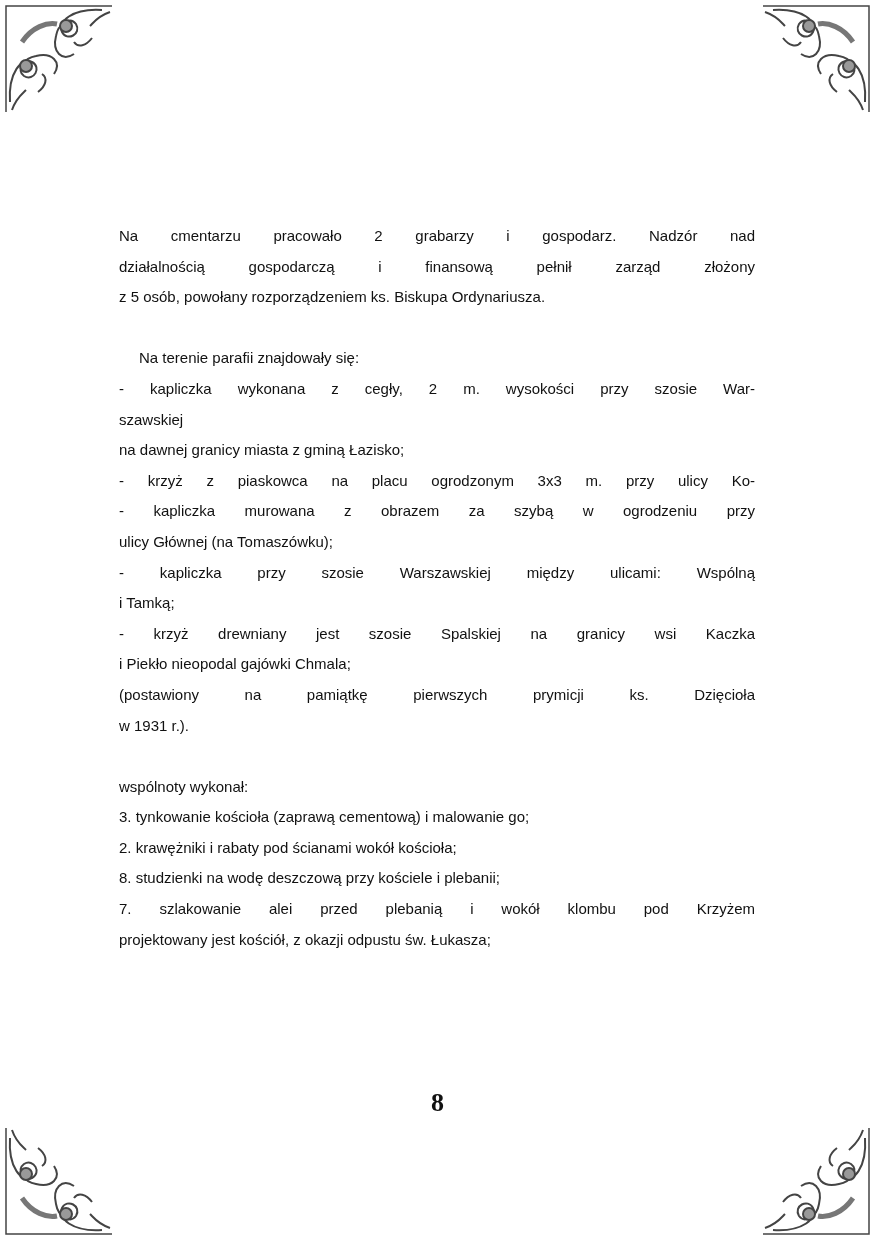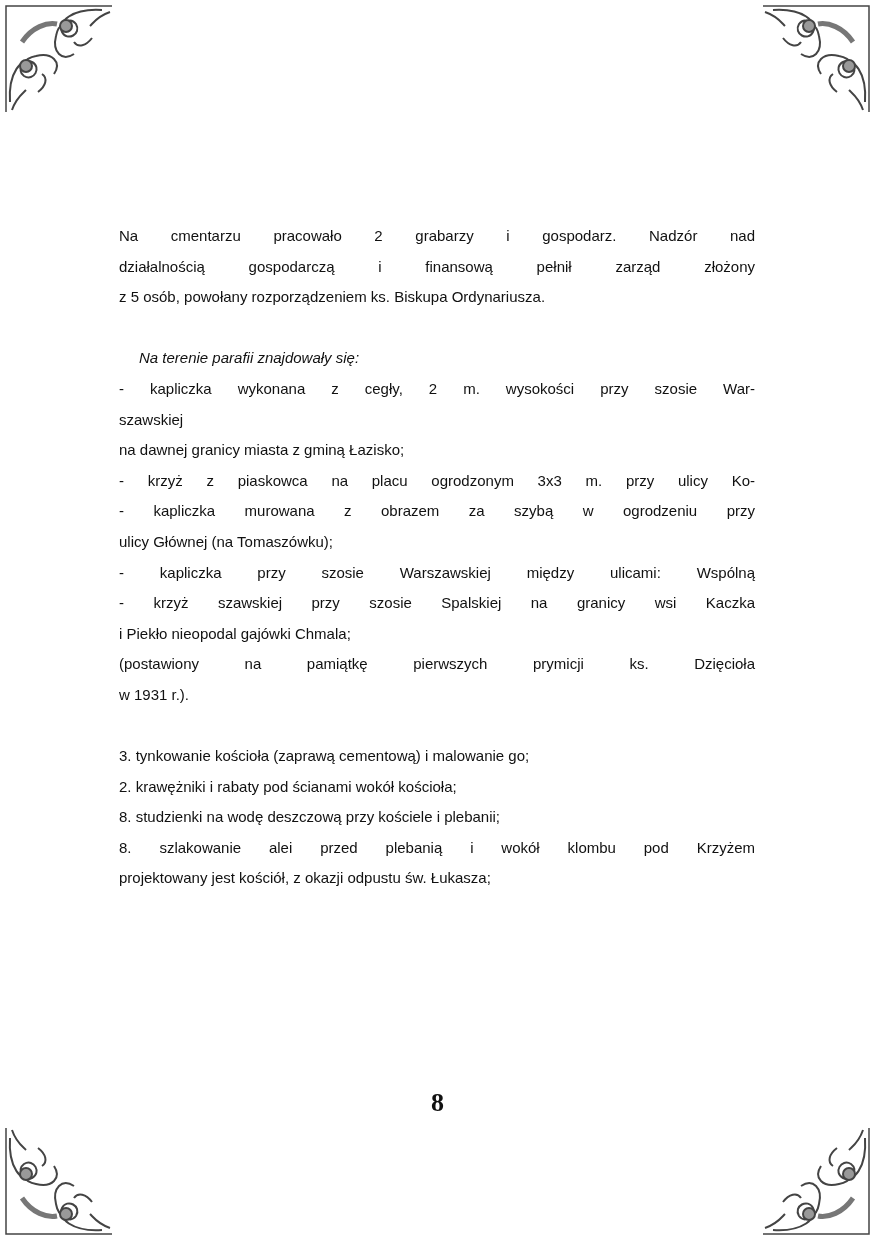--- a/index.html
+++ b/index.html
@@ -12,21 +12,21 @@
     .c-bl { left: 2px; bottom: 2px; transform: scaleY(-1); }
     .c-br { right: 2px; bottom: 2px; transform: scale(-1,-1); }
     .text {
       position: absolute; left: 119px; top: 177px; width: 636px;
       font-family: "Liberation Sans", sans-serif; font-size: 15px;
       line-height: 30.6px; color: #111; margin-top: 44px;
     }
     .text p { margin: 0; }
     .just { text-align: justify; text-align-last: left; }
     .just-full { text-align: justify; text-align-last: justify; }
-    .indent { text-indent: 20px; font-style: italic; }
+    .indent { text-indent: 20px; }
     .gap { height: 30.6px; }
     .page-number {
       position: absolute; left: 0; width: 875px; top: 1088px; text-align: center;
       font-family: "Liberation Serif", serif; font-weight: bold; font-size: 26px; color: #111;
     }
   </style>
 </head>
 <body>
 
 <div class="page">
@@ -97,28 +97,30 @@
     <div class="gap"></div>
 
     <p class="indent">Na terenie parafii znajdowały się:</p>
     <p class="just-full">- kapliczka wykonana z cegły, 2 m. wysokości przy szosie War-</p>
     <p>szawskiej</p>
     <p>na dawnej granicy miasta z gminą Łazisko;</p>
     <p class="just-full">- krzyż z piaskowca na placu ogrodzonym 3x3 m. przy ulicy Ko-</p>
     <p class="just-full">- kapliczka murowana z obrazem za szybą w ogrodzeniu przy</p>
     <p>ulicy Głównej (na Tomaszówku);</p>
     <p class="just-full">- kapliczka przy szosie Warszawskiej między ulicami: Wspólną</p>
-    <p class="just-full">- krzyż szawskiej przy szosie Spalskiej na granicy wsi Kaczka</p>
+    <p>i Tamką;</p>
+    <p class="just-full">- krzyż drewniany jest szosie Spalskiej na granicy wsi Kaczka</p>
     <p>i Piekło nieopodal gajówki Chmala;</p>
     <p class="just-full">(postawiony na pamiątkę pierwszych prymicji ks. Dzięcioła</p>
     <p>w 1931 r.).</p>
 
     <div class="gap"></div>
 
+    <p>wspólnoty wykonał:</p>
     <p>3. tynkowanie kościoła (zaprawą cementową) i malowanie go;</p>
     <p>2. krawężniki i rabaty pod ścianami wokół kościoła;</p>
     <p>8. studzienki na wodę deszczową przy kościele i plebanii;</p>
-    <p class="just-full">8. szlakowanie alei przed plebanią i wokół klombu pod Krzyżem</p>
+    <p class="just-full">7. szlakowanie alei przed plebanią i wokół klombu pod Krzyżem</p>
     <p>projektowany jest kościół, z okazji odpustu św. Łukasza;</p>
   </div>
 
   <div class="page-number">8</div>
 </div>
 
 </body></html>

